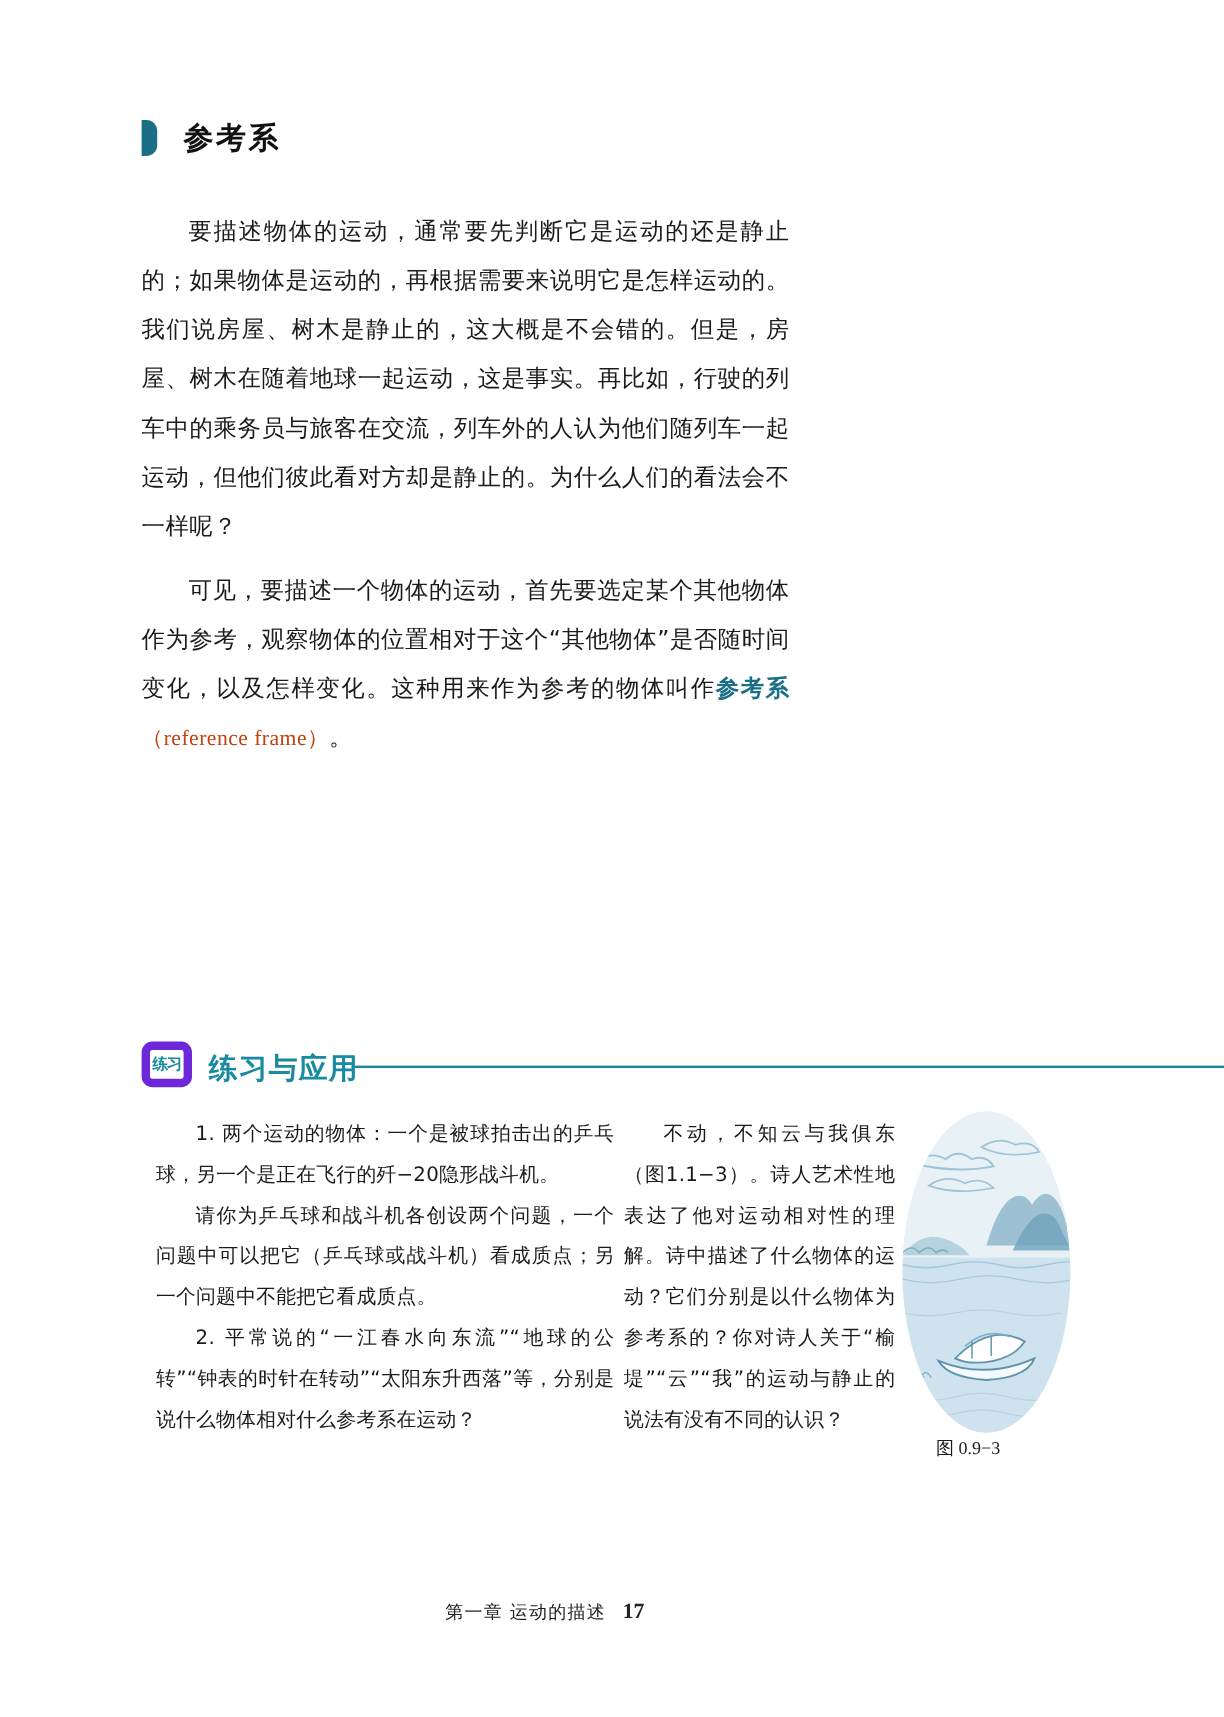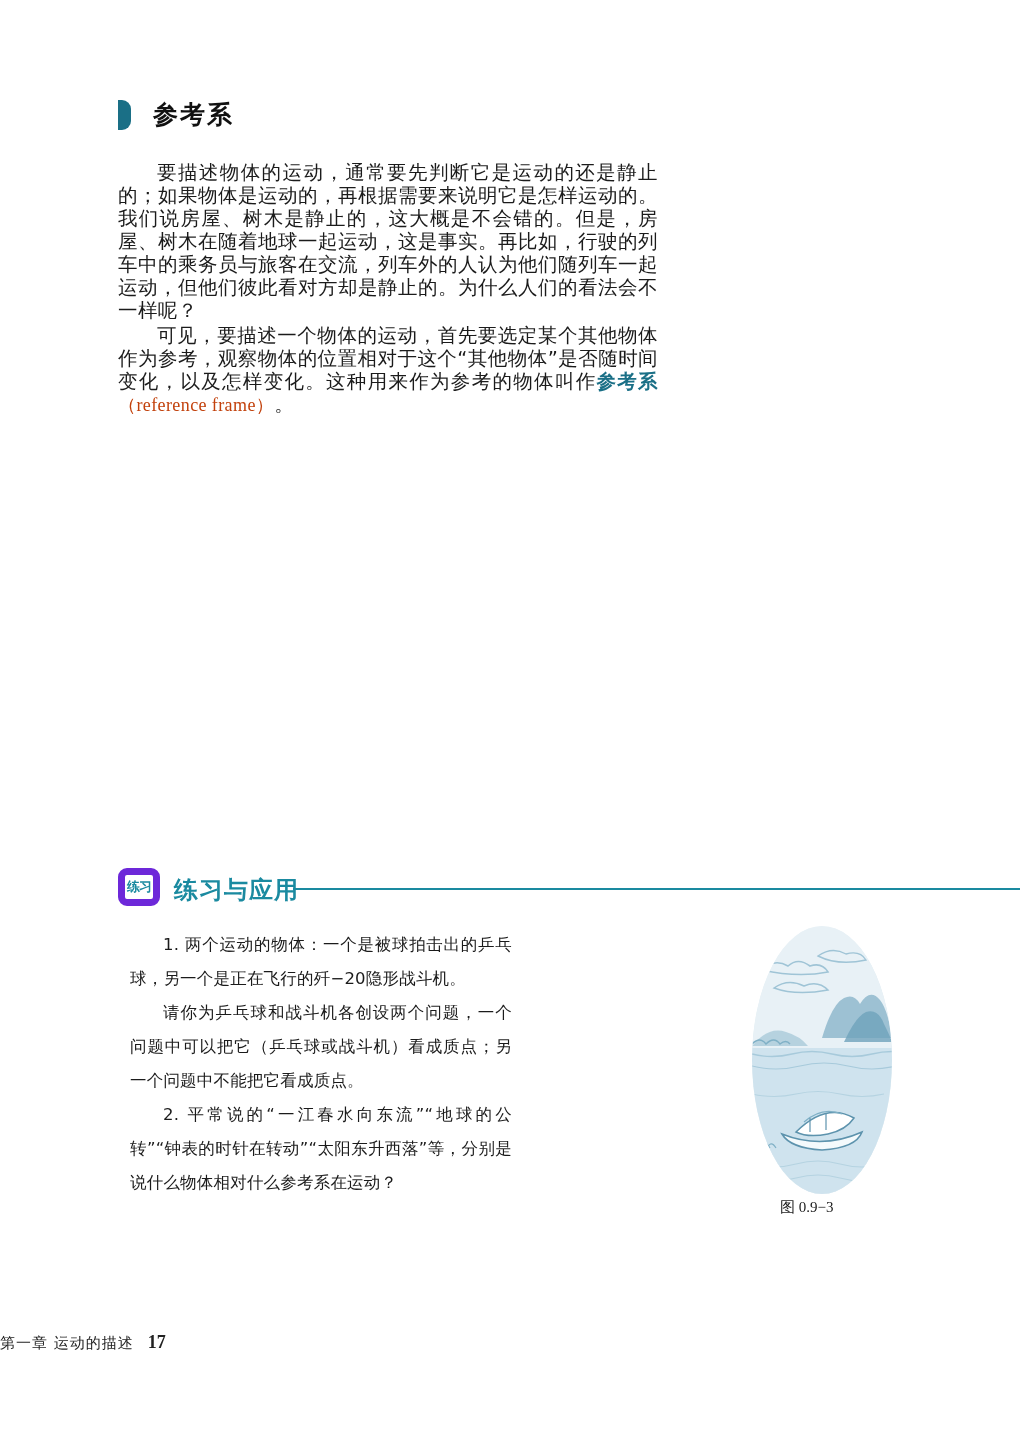--- a/index.html
+++ b/index.html
@@ -46,24 +46,24 @@
   }
 
   
   .body-col {
     position: absolute;
     left: 118px;
     top: 160px;
     width: 540px;
   }
   .body-col p {
-    margin: 1px 0 2px 0;
+    margin: 12px 0 2px 0;
     font-family: "DejaVu Sans", sans-serif;
     font-size: 19.5px;
-    line-height: 23px;
+    line-height: 41px;
     text-indent: 39px;
     text-align: justify;
     text-justify: inter-ideograph;
     letter-spacing: 0.4px;
     color: #1b1b1b;
   }
   .term {
     color: #1a6f86;
     font-weight: bold;
   }
@@ -171,21 +171,21 @@
     color: #1b1b1b;
     white-space: nowrap;
   }
 
   
   .footer {
     position: absolute;
     left: 0;
     top: 1332px;
     width: 1020px;
-    text-align: left;
+    text-align: center;
     padding-right: 112px;
     box-sizing: border-box;
     font-family: "DejaVu Sans", sans-serif;
     font-size: 15px;
     color: #222;
   }
   .footer .chap {
     letter-spacing: 1px;
   }
   .footer .pageno {
@@ -215,20 +215,23 @@
     <div class="ex-title">练习与应用</div>
     <div class="ex-rule"></div>
   </div>
 
   <div class="ex-col ex-left">
     <p>1. 两个运动的物体：一个是被球拍击出的乒乓球，另一个是正在飞行的歼−20隐形战斗机。</p>
     <p>请你为乒乓球和战斗机各创设两个问题，一个问题中可以把它（乒乓球或战斗机）看成质点；另一个问题中不能把它看成质点。</p>
     <p>2. 平常说的“一江春水向东流”“地球的公转”“钟表的时针在转动”“太阳东升西落”等，分别是说什么物体相对什么参考系在运动？</p>
   </div>
 
+  <div class="ex-col ex-right">
+    <p>不动，不知云与我俱东（图1.1−3）。诗人艺术性地表达了他对运动相对性的理解。诗中描述了什么物体的运动？它们分别是以什么物体为参考系的？你对诗人关于“榆堤”“云”“我”的运动与静止的说法有没有不同的认识？</p>
+  </div>
 
   <div class="figure">
     <div class="fig-oval">
       <svg width="140" height="268" viewBox="0 0 140 268">
         <defs>
           <clipPath id="ovalclip">
             <ellipse cx="70" cy="134" rx="70" ry="134"></ellipse>
           </clipPath>
         </defs>
         <g clip-path="url(#ovalclip)">

